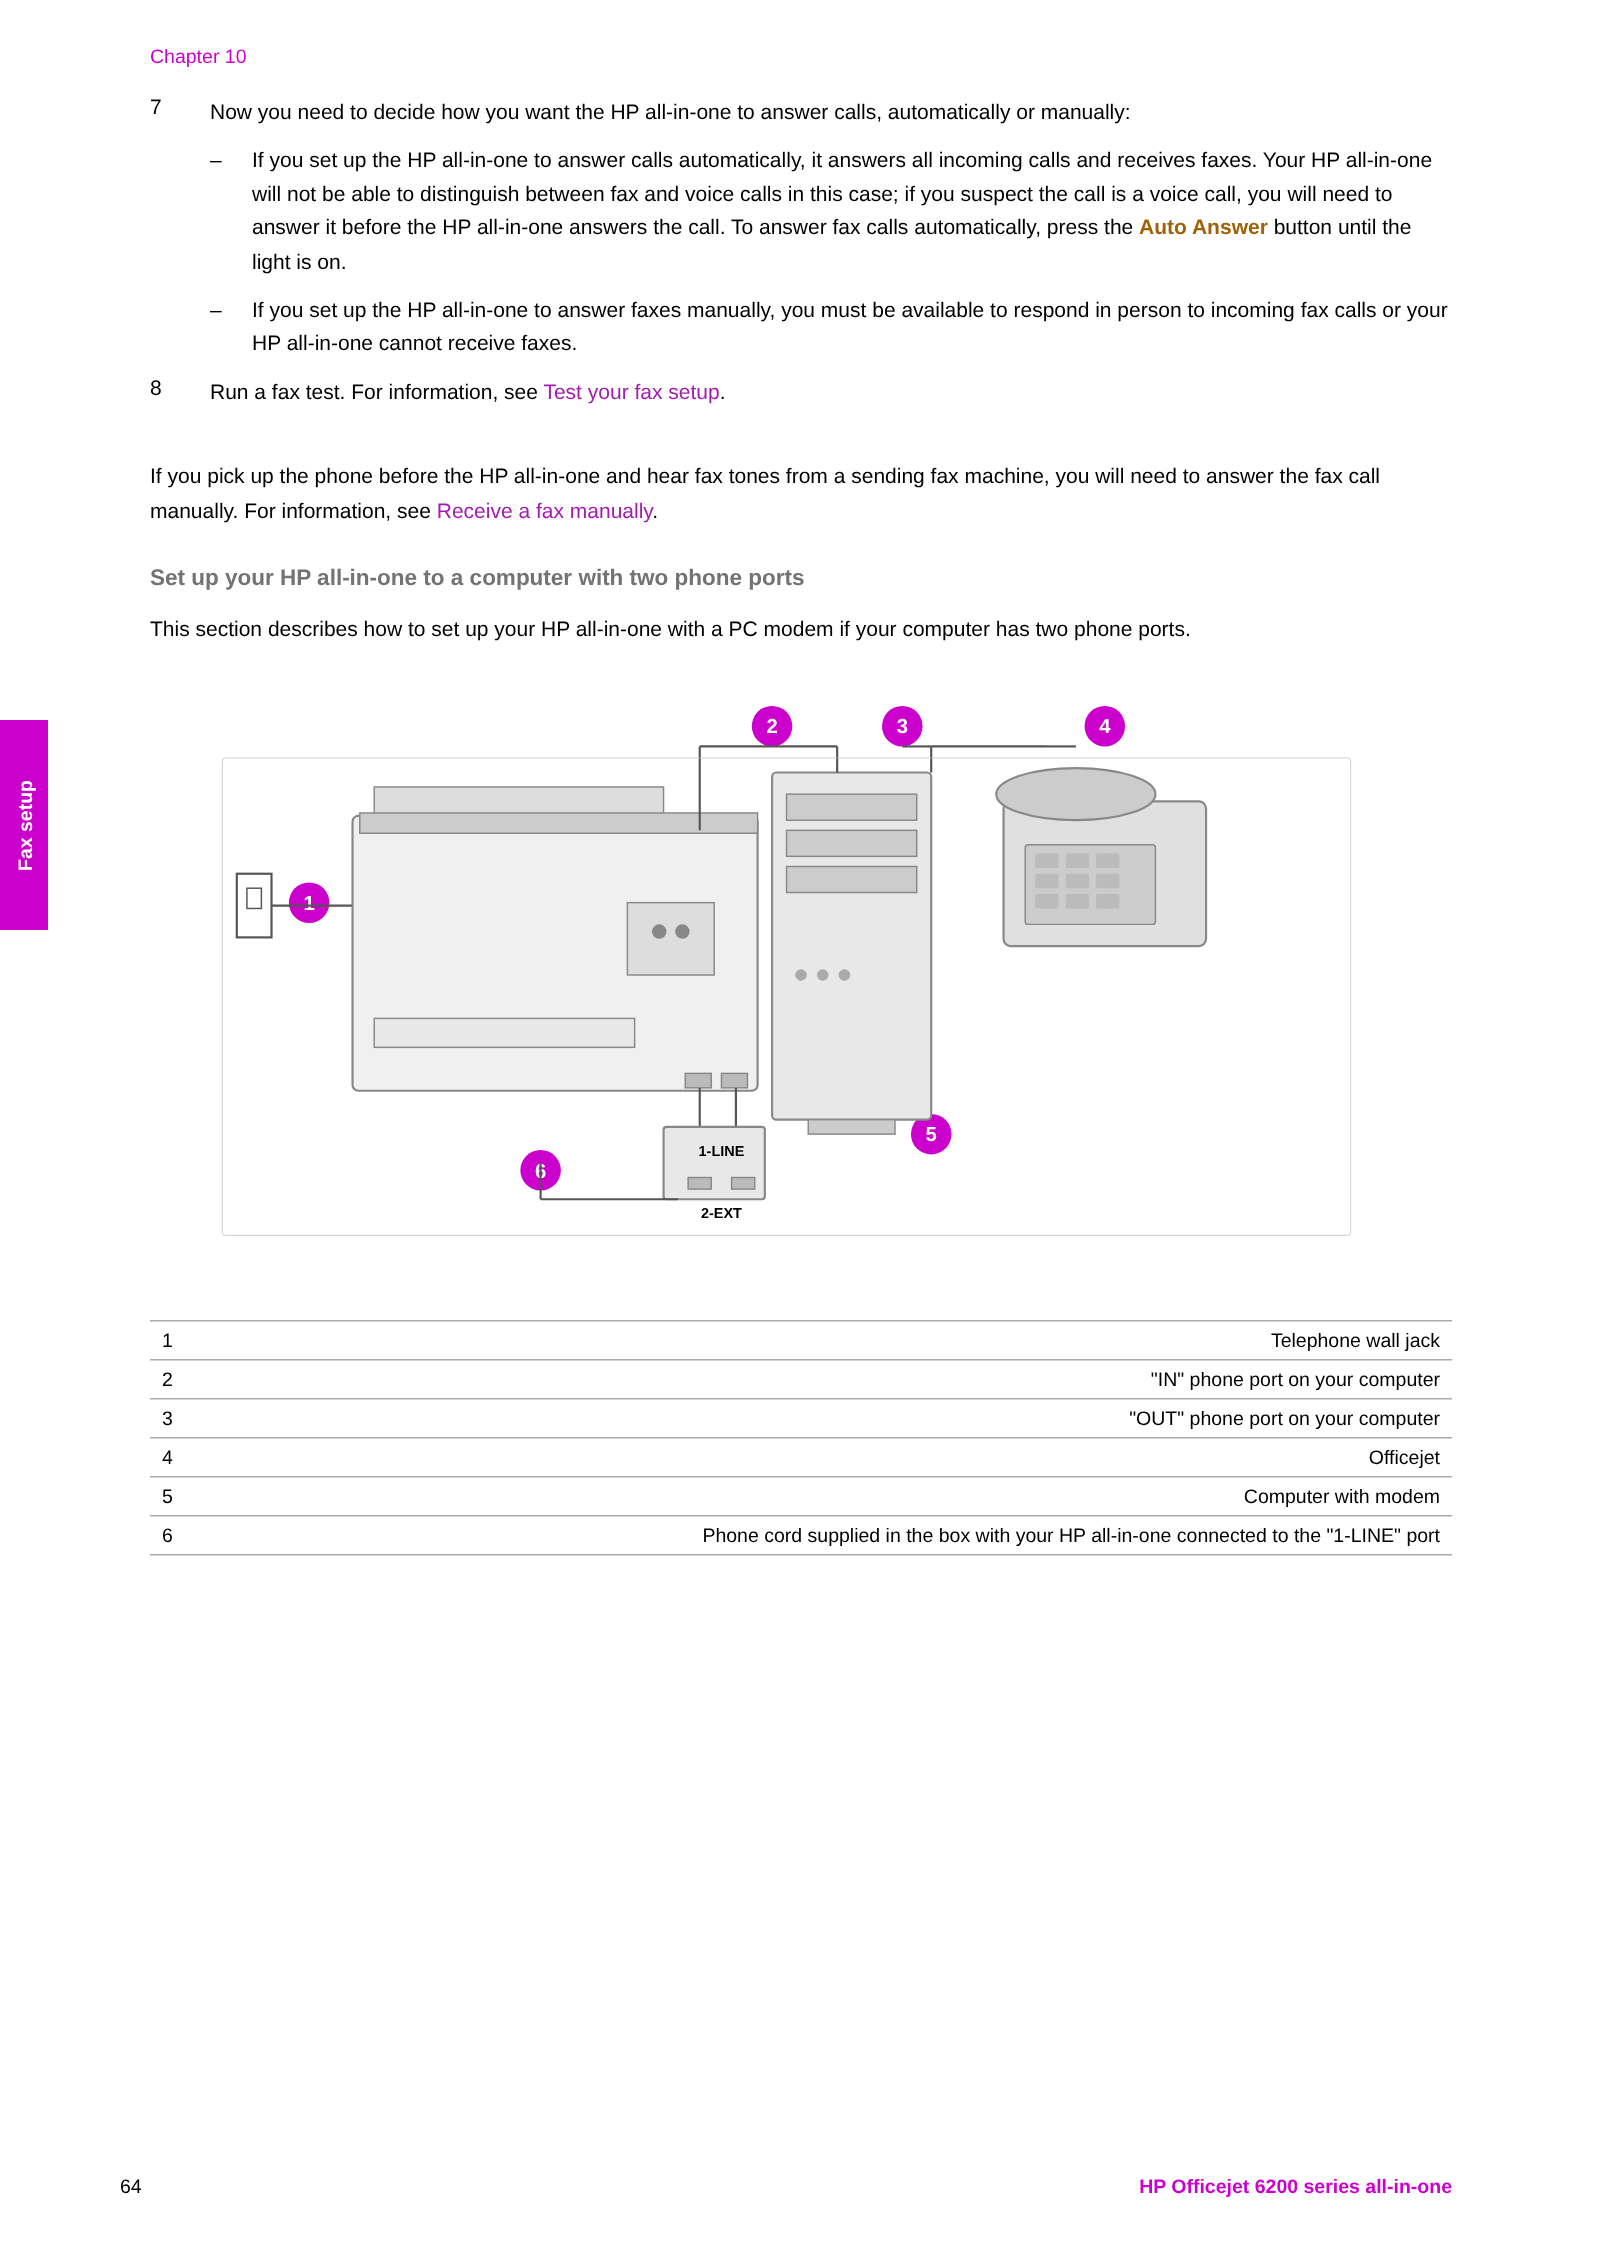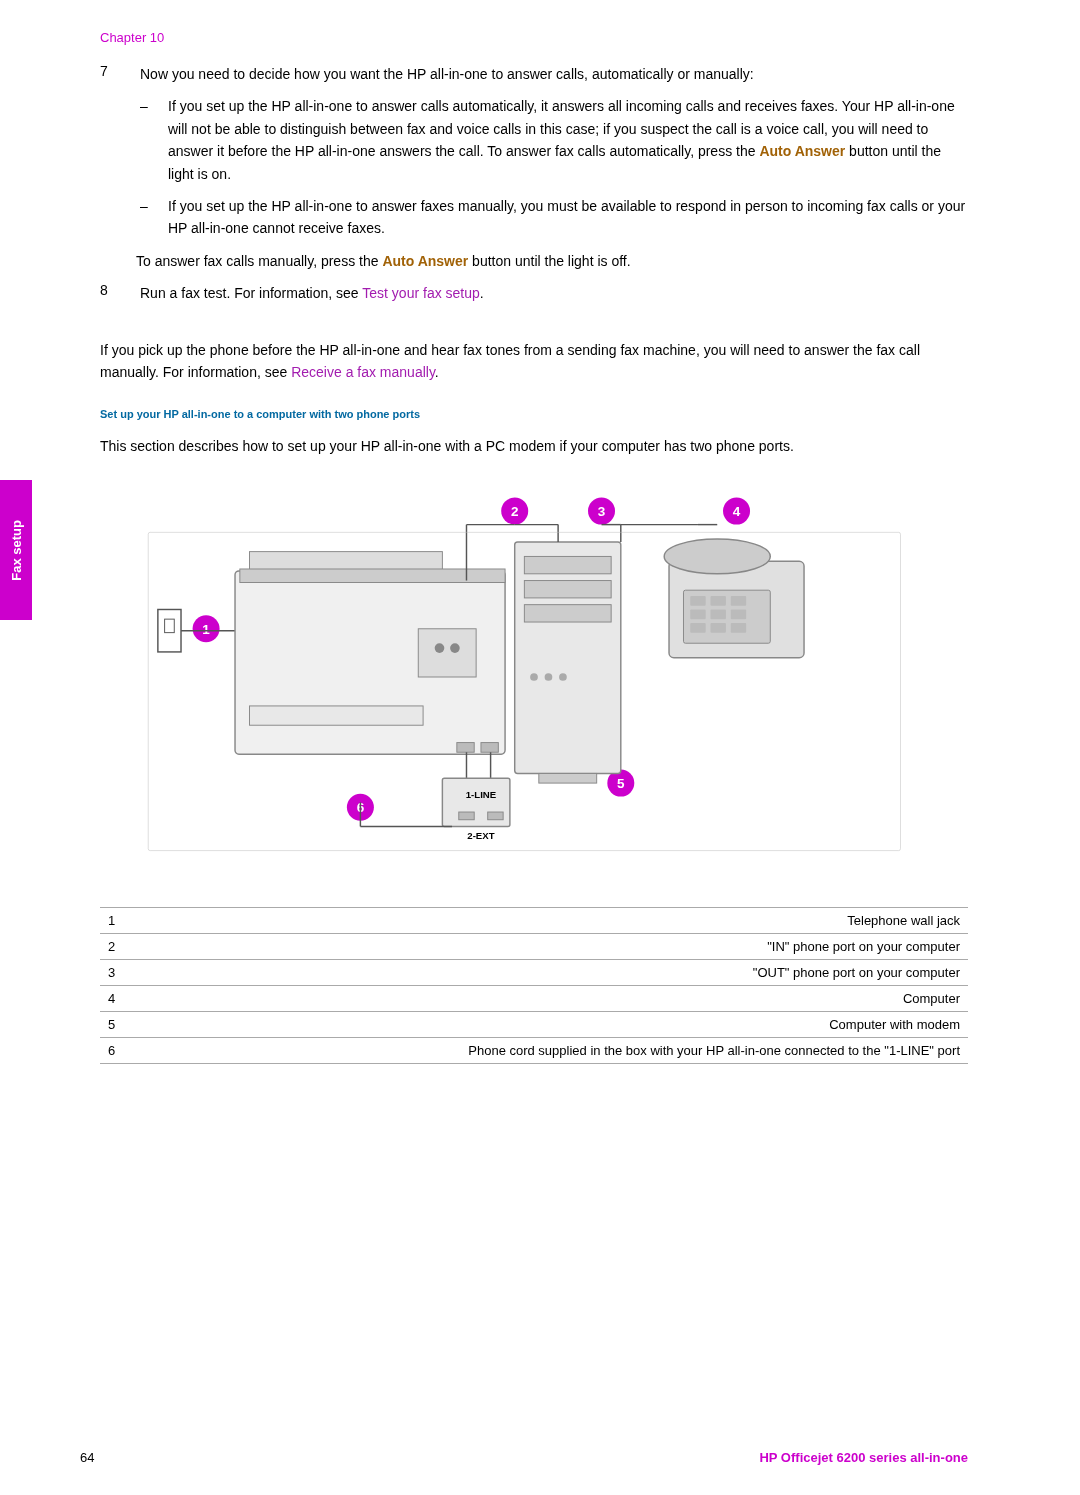--- a/index.html
+++ b/index.html
@@ -73,22 +73,22 @@
     }
     .highlight {
       color: #a16207;
       font-weight: bold;
     }
     .link-text {
       color: #a21caf;
       text-decoration: none;
     }
     .section-heading {
-      color: #0369a1;
-      font-size: 11px;
+      color: #737373;
+      font-size: 15px;
       font-weight: bold;
       margin: 24px 0 12px 0;
       line-height: 1.4;
     }
     .para {
       line-height: 1.6;
       margin-bottom: 14px;
     }
     .indent-para {
       margin-left: 36px;
@@ -175,23 +175,20 @@
         <span>If you set up the HP all-in-one to answer calls automatically, it answers all incoming calls and receives faxes. Your HP all-in-one will not be able to distinguish between fax and voice calls in this case; if you suspect the call is a voice call, you will need to answer it before the HP all-in-one answers the call. To answer fax calls automatically, press the </span><span class="highlight">Auto Answer</span><span> button until the light is on.</span>
       </div>
     </div>
 
     <div class="bullet-item">
       <div class="bullet-dash">–</div>
       <div class="bullet-text">If you set up the HP all-in-one to answer faxes manually, you must be available to respond in person to incoming fax calls or your HP all-in-one cannot receive faxes.</div>
     </div>
   </div>
 
-  <div class="indent-para">
-    <span>To answer fax calls manually, press the </span><span class="highlight">Auto Answer</span><span> button until the light is off.</span>
-  </div>
 
   <div class="numbered-item" style="margin-top:10px;">
     <div class="num">8</div>
     <div class="text">
       <span>Run a fax test. For information, see </span><a class="link-text">Test your fax setup</a><span>.</span>
     </div>
   </div>
 
   <div class="para" style="margin-top:34px;">
     <span>If you pick up the phone before the HP all-in-one and hear fax tones from a sending fax machine, you will need to answer the fax call manually. For information, see </span><a class="link-text">Receive a fax manually</a><span>.</span>
@@ -308,21 +305,21 @@
         <tr>
           <td>2</td>
           <td>"IN" phone port on your computer</td>
         </tr>
         <tr>
           <td>3</td>
           <td>"OUT" phone port on your computer</td>
         </tr>
         <tr>
           <td>4</td>
-          <td>Computer</td>
+          <td>Officejet</td>
         </tr>
         <tr>
           <td>5</td>
           <td>Computer with modem</td>
         </tr>
         <tr>
           <td>6</td>
           <td>Phone cord supplied in the box with your HP all-in-one connected to the "1-LINE" port</td>
         </tr>
       </tbody>

